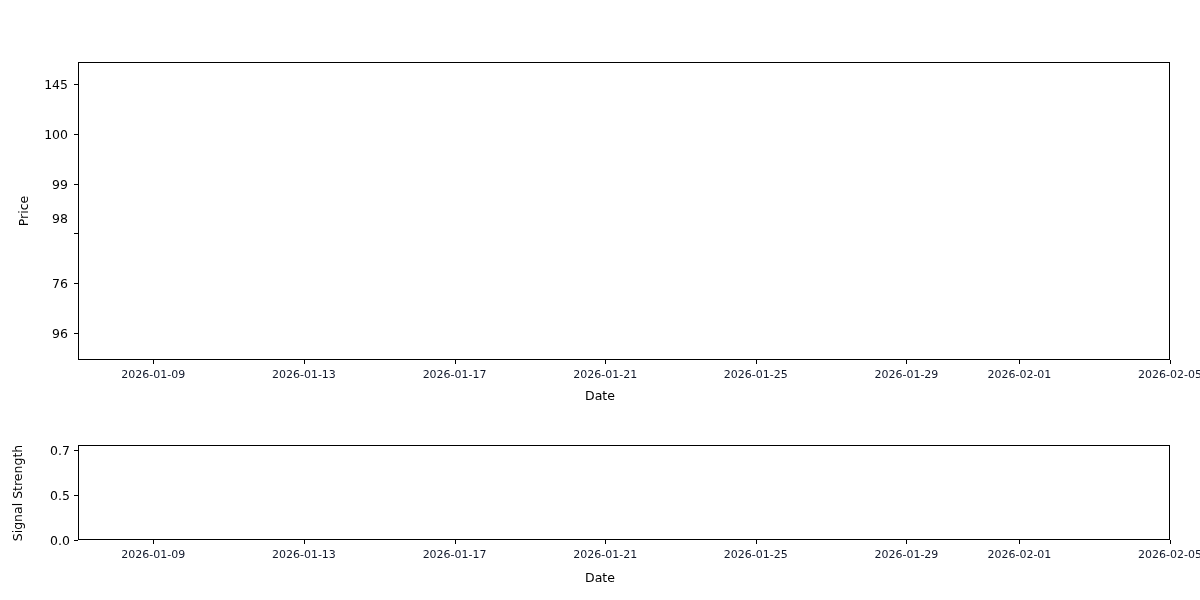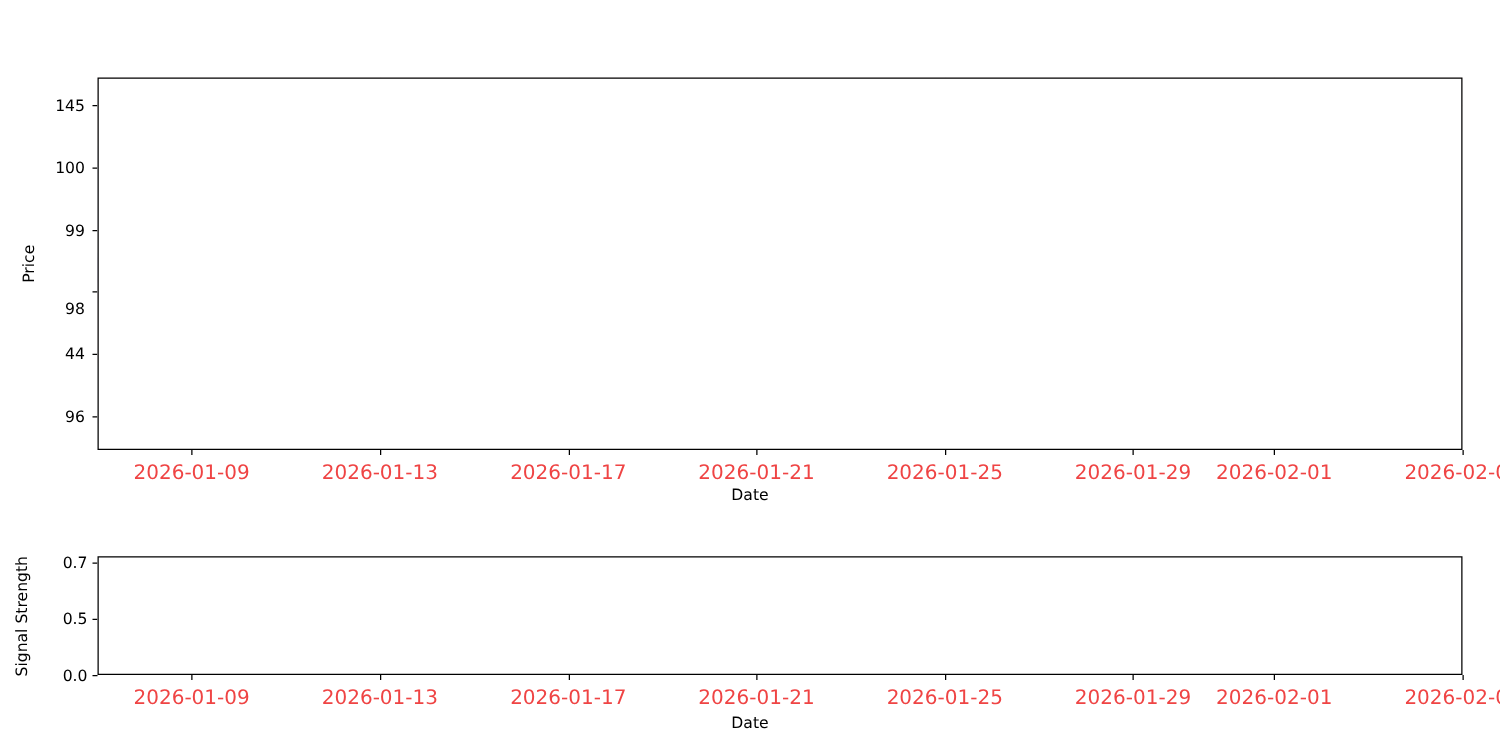--- a/index.html
+++ b/index.html
@@ -13,21 +13,21 @@
   
   .price-panel{position:absolute;left:78px;top:62px;width:1092px;height:298px;}
   .panel-frame{position:absolute;inset:0;border:1.2px solid #000;box-sizing:border-box;background:#fff;}
   .panel-clip{position:absolute;inset:0;overflow:hidden;}
   .svg-layer{position:absolute;inset:0;width:100%;height:100%;}
   .ylabel-wrap{position:absolute;left:14px;top:62px;width:18px;height:298px;}
   .ylab-inner{position:absolute;left:50%;top:50%;transform:translate(-50%,-50%) rotate(-90deg);white-space:nowrap;font-size:12.5px;}
   .ytick-lab{position:absolute;font-size:12.5px;color:#000;text-align:right;white-space:nowrap;transform:translateY(-50%);width:60px;}
   .ytick-mark{position:absolute;width:4px;height:1px;background:#000;}
 
-  .xtick-lab{position:absolute;font-size:16px;color:#ef4444;text-align:center;white-space:nowrap;transform:translateX(-50%);}
+  .xtick-lab{position:absolute;font-size:11px;color:#0f172a;text-align:center;white-space:nowrap;transform:translateX(-50%);}
   .xtick-mark{position:absolute;width:1px;height:4px;background:#000;}
   .xlabel{position:absolute;width:1200px;text-align:center;font-size:12.5px;color:#000;left:0;}
 
   
   .bar-title{position:absolute;left:0;width:1200px;text-align:center;font-size:13.5px;color:#000;top:419px;}
   .bar-panel{position:absolute;left:78px;top:445px;width:1092px;height:95px;}
 
   .wm{position:absolute;font-size:43px;color:#000;opacity:.042;white-space:nowrap;font-family:"DejaVu Sans","Liberation Sans",sans-serif;pointer-events:none;}
   .wm2{position:absolute;font-size:38px;color:#000;opacity:.05;white-space:nowrap;pointer-events:none;}
   .grid-line{position:absolute;background:#d5d5d5;}
@@ -40,23 +40,23 @@
   <div class="title-block">
   </div>
 
   <div class="ylabel-wrap">
     <span class="ylab-inner">Price</span>
   </div>
 
   <div id="price-ticks">
       <div class="ytick-lab" style="left: 8px; top: 332.7px;">96</div>
       <div class="ytick-mark" style="left: 74px; top: 332.7px;"></div>
-      <div class="ytick-lab" style="left: 8px; top: 283px;">44</div>
+      <div class="ytick-lab" style="left: 8px; top: 283px;">76</div>
       <div class="ytick-mark" style="left: 74px; top: 283px;"></div>
-      <div class="ytick-lab" style="left: 8px; top: 247px;">98</div>
+      <div class="ytick-lab" style="left: 8px; top: 218px;">98</div>
       <div class="ytick-mark" style="left: 74px; top: 233.4px;"></div>
       <div class="ytick-lab" style="left: 8px; top: 183.7px;">99</div>
       <div class="ytick-mark" style="left: 74px; top: 183.7px;"></div>
       <div class="ytick-lab" style="left: 8px; top: 134px;">100</div>
       <div class="ytick-mark" style="left: 74px; top: 134px;"></div>
       <div class="ytick-lab" style="left: 8px; top: 84.4px;">145</div>
       <div class="ytick-mark" style="left: 74px; top: 84.4px;"></div>
     </div>
 
   <div class="price-panel">

